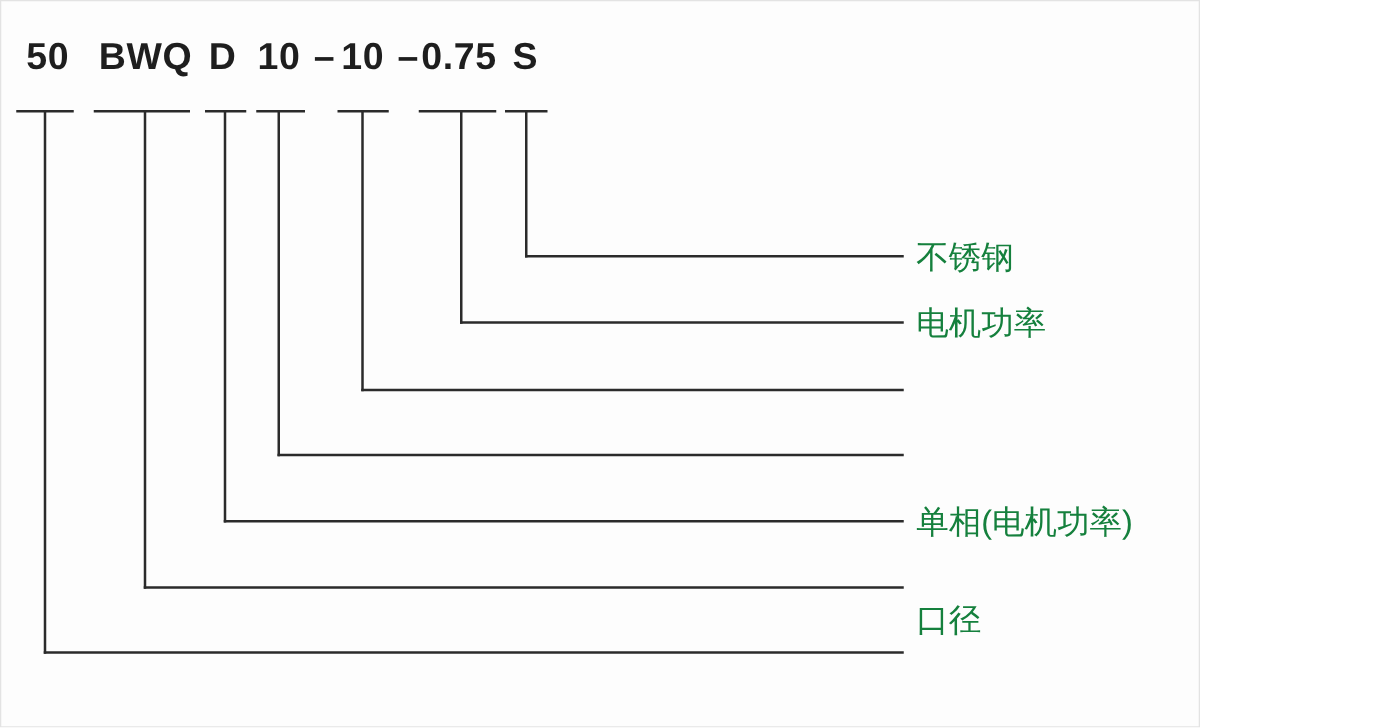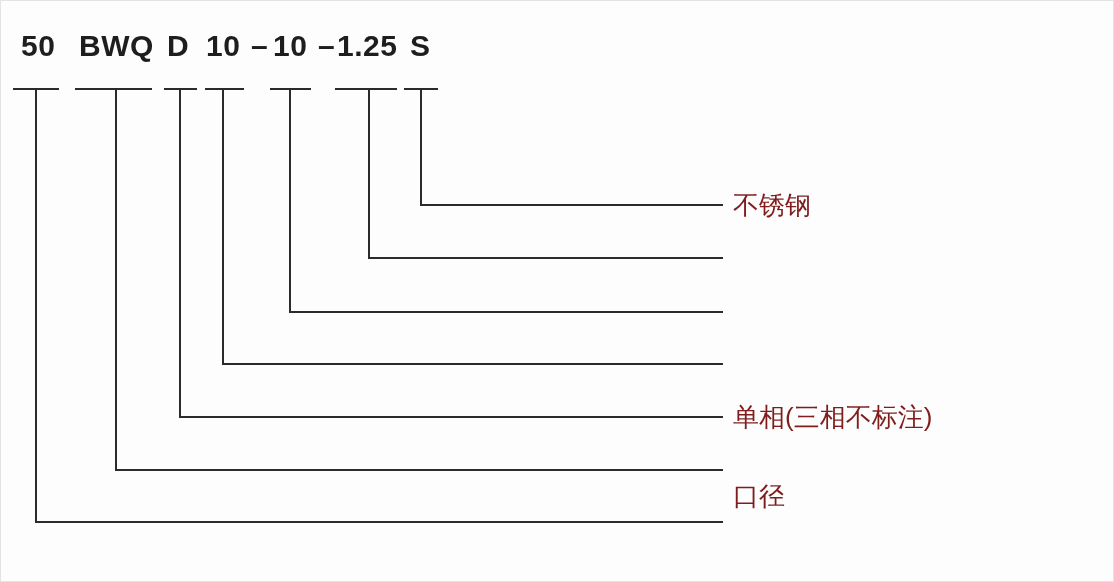--- a/index.html
+++ b/index.html
@@ -3,21 +3,21 @@
 <meta charset="utf-8">
 <style>
   html, body {
     margin: 0;
     padding: 0;
     background: #ffffff;
     font-family: "Liberation Sans", "DejaVu Sans", sans-serif;
   }
   .stage {
     position: relative;
-    width: 1114px;
+    width: 960px;
     height: 582px;
     background: #fdfdfd;
     border: 1px solid #e3e3e3;
     box-sizing: border-box;
     overflow: hidden;
   }
   .code-seg, .code-sep {
     position: absolute;
     top: 28px;
     font-size: 30px;
@@ -35,37 +35,37 @@
     position: absolute;
     width: 2px;
     background: #2b2b2b;
   }
   .meaning-label {
     position: absolute;
     left: 732px;
     font-size: 26px;
     line-height: 30px;
     font-weight: 500;
-    color: #7f1d1d;
+    color: #15803d;
     white-space: nowrap;
   }
 </style>
 </head>
 <body>
 
 <div class="stage">
 
   <span class="code-seg" style="left:20px">50</span>
   <span class="code-seg" style="left:78px">BWQ</span>
   <span class="code-seg" style="left:166px">D</span>
   <span class="code-seg" style="left:205px">10</span>
   <span class="code-sep" style="left:250px">–</span>
   <span class="code-seg" style="left:272px">10</span>
   <span class="code-sep" style="left:317px">–</span>
-  <span class="code-seg" style="left:336px">1.25</span>
+  <span class="code-seg" style="left:336px">0.75</span>
   <span class="code-seg" style="left:409px">S</span>
 
   <div class="hline" style="left:12px;  top:87px; width:46px"></div>
   <div class="hline" style="left:74px;  top:87px; width:77px"></div>
   <div class="hline" style="left:163px; top:87px; width:33px"></div>
   <div class="hline" style="left:204px; top:87px; width:39px"></div>
   <div class="hline" style="left:269px; top:87px; width:41px"></div>
   <div class="hline" style="left:334px; top:87px; width:62px"></div>
   <div class="hline" style="left:403px; top:87px; width:34px"></div>
 
@@ -79,16 +79,17 @@
 
   <div class="hline" style="left:419px; top:203px; width:303px"></div>
   <div class="hline" style="left:367px; top:256px; width:355px"></div>
   <div class="hline" style="left:288px; top:310px; width:434px"></div>
   <div class="hline" style="left:221px; top:362px; width:501px"></div>
   <div class="hline" style="left:178px; top:415px; width:544px"></div>
   <div class="hline" style="left:114px; top:468px; width:608px"></div>
   <div class="hline" style="left:34px;  top:520px; width:688px"></div>
 
   <div class="meaning-label" style="top:189px">不锈钢</div>
-  <div class="meaning-label" style="top:401px">单相(三相不标注)</div>
+  <div class="meaning-label" style="top:242px">电机功率</div>
+  <div class="meaning-label" style="top:401px">单相(电机功率)</div>
   <div class="meaning-label" style="top:480px">口径</div>
 
 </div>
 
 </body></html>

